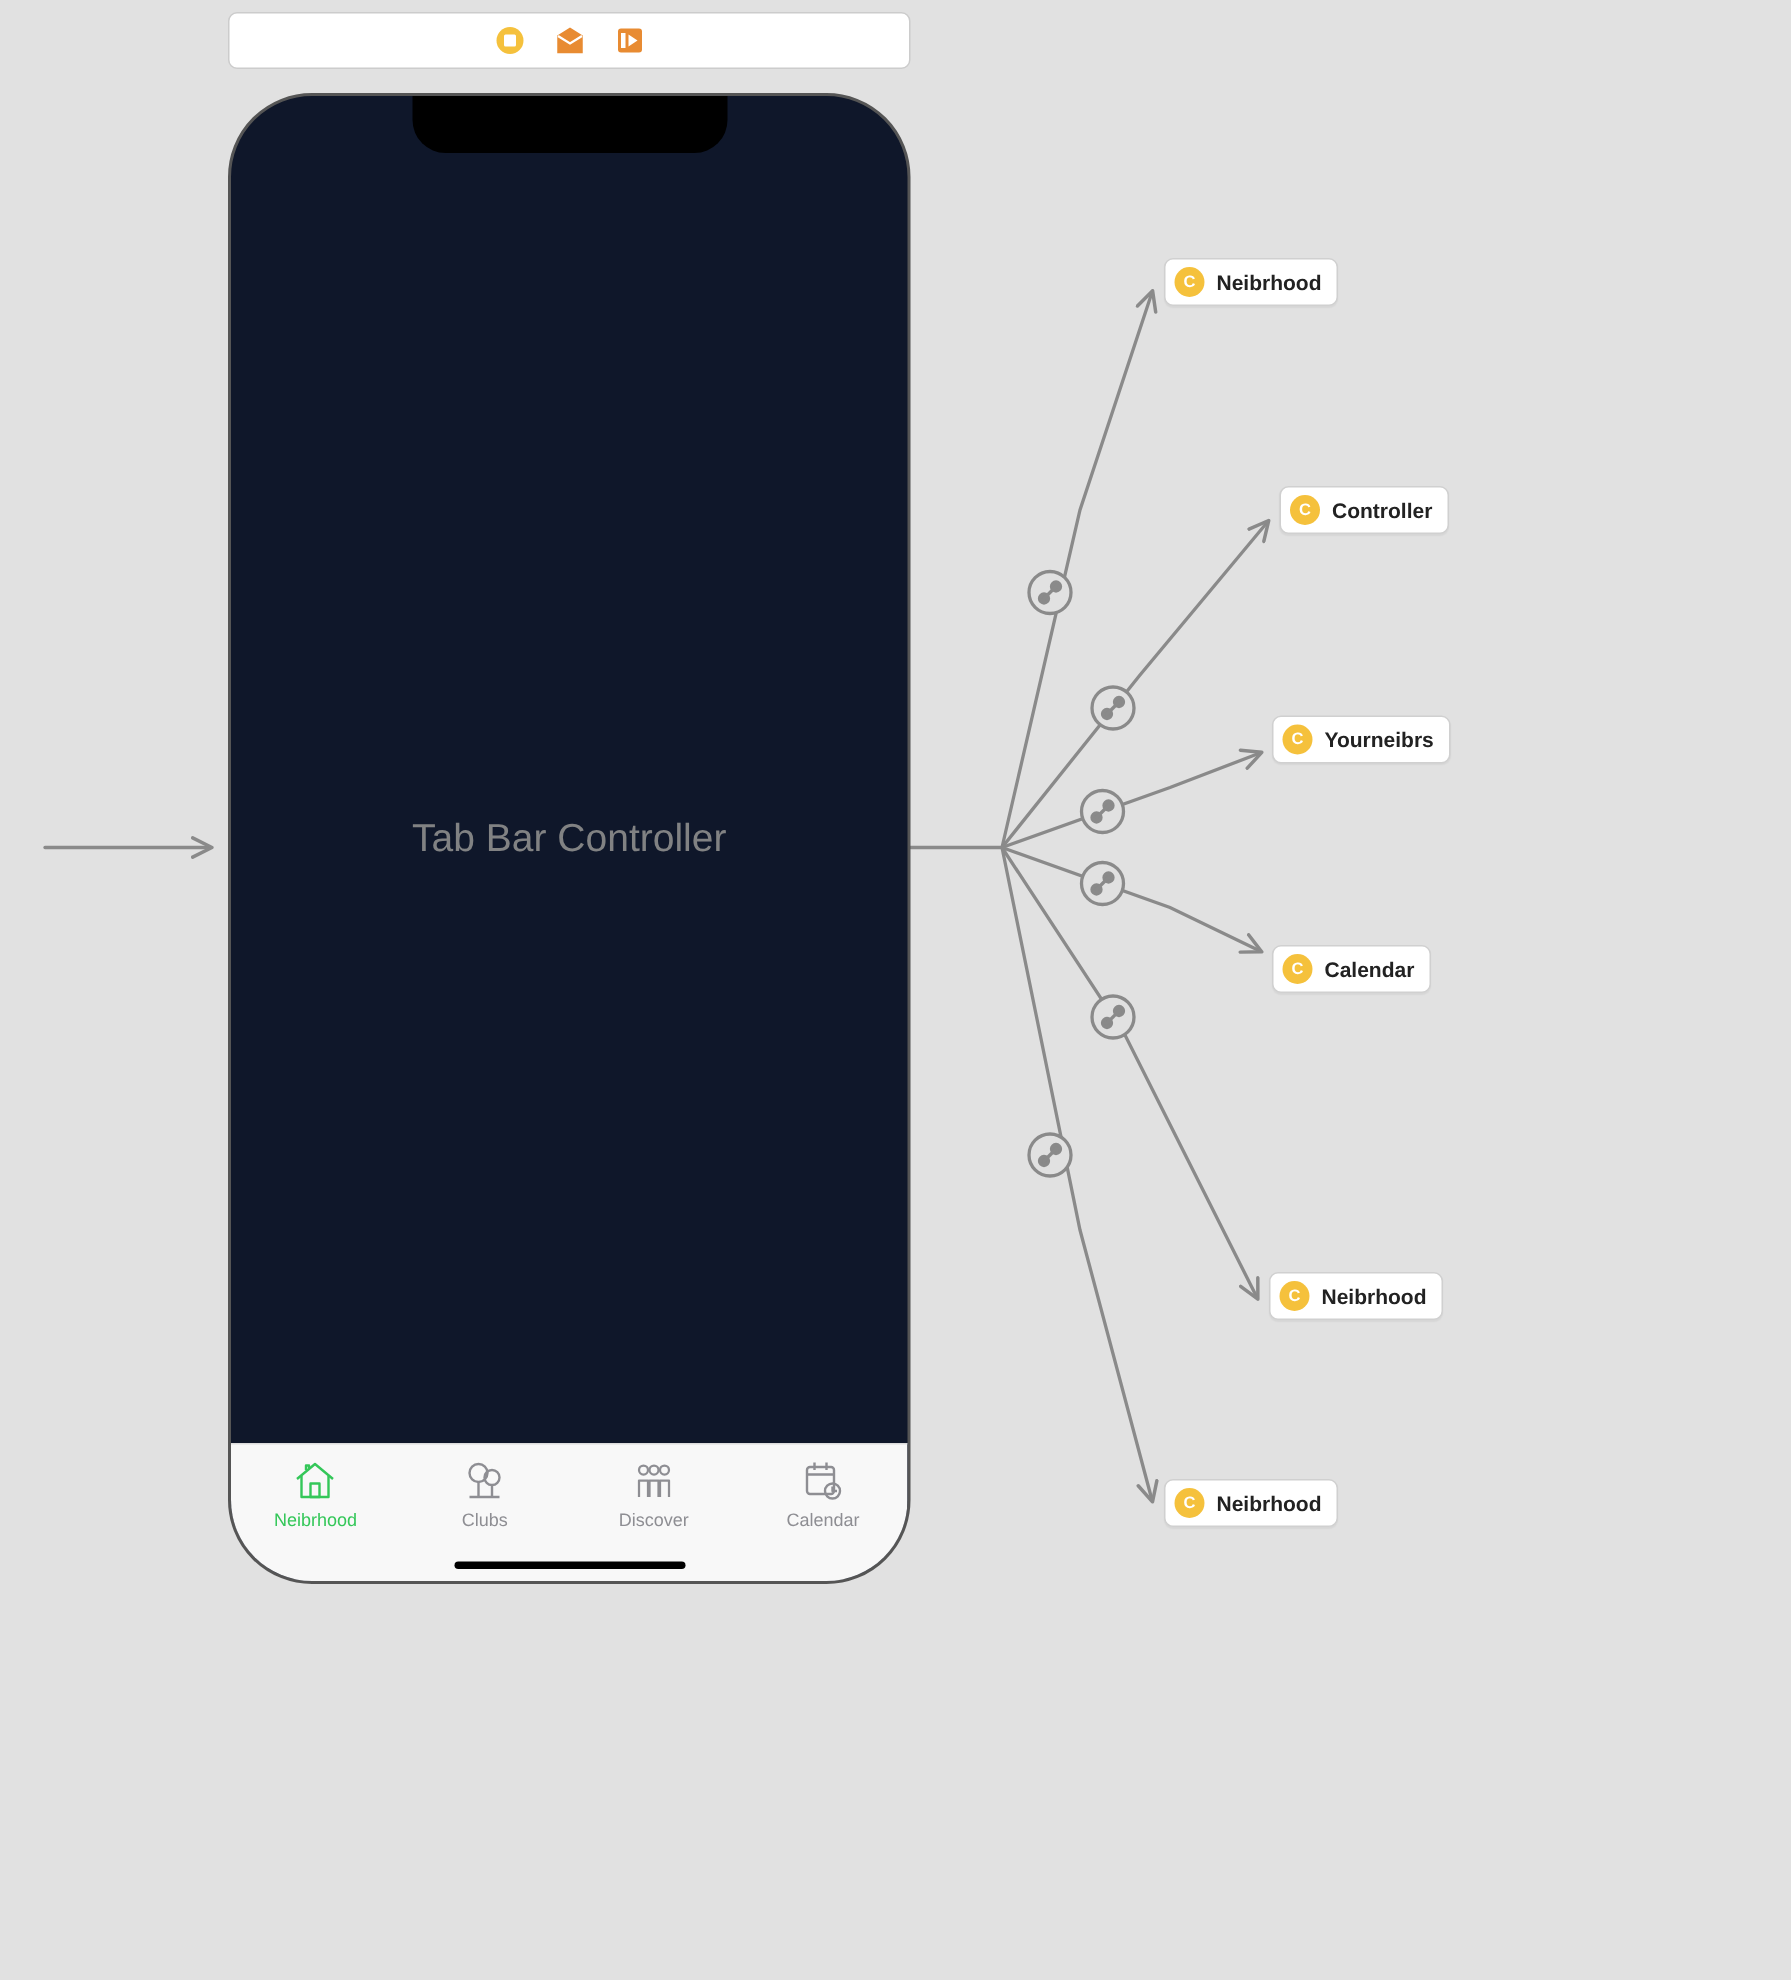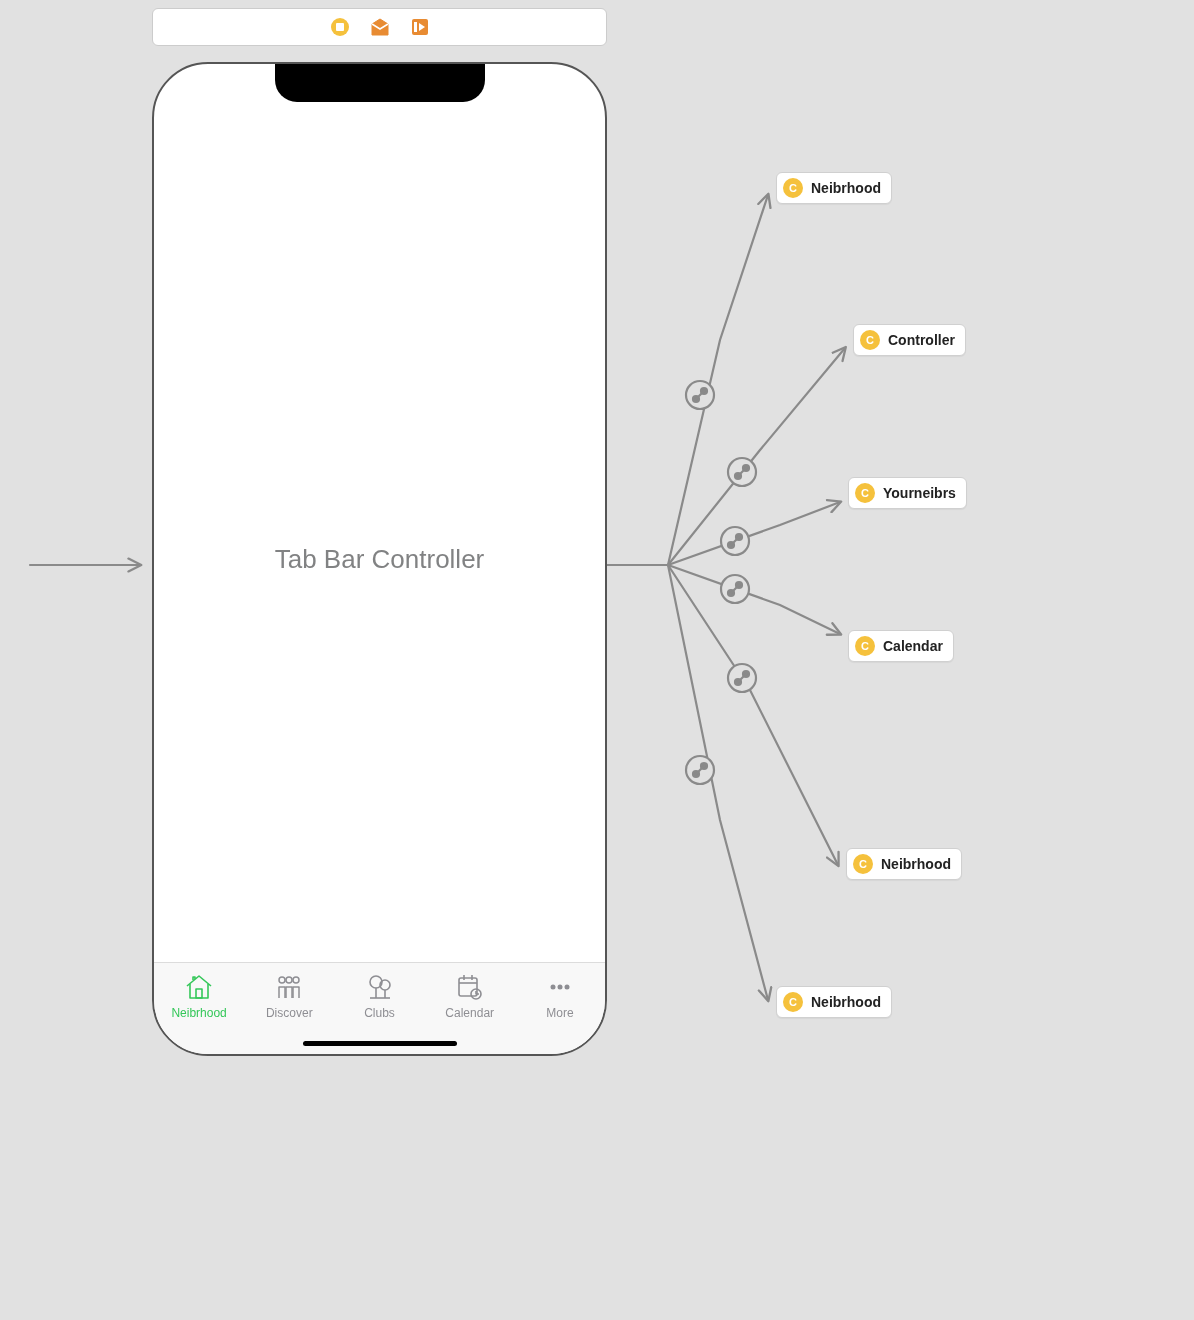--- a/index.html
+++ b/index.html
@@ -44,21 +44,21 @@
 
   
   .device {
     position: absolute;
     left: 152px;
     top: 62px;
     width: 455px;
     height: 994px;
     border: 2px solid #555;
     border-radius: 56px;
-    background: #ffffff;
+    background: #0f172a;
     overflow: hidden;
   }
   .notch {
     position: absolute;
     top: -2px;
     left: 50%;
     transform: translateX(-50%);
     width: 210px;
     height: 40px;
     background: #000;
@@ -244,66 +244,56 @@
           <path d="M4 14 L16 4 L28 14"></path>
           <path d="M7 12 V26 H25 V12"></path>
           <rect x="13" y="17" width="6" height="9"></rect>
           <path d="M10 8 V5 H12 V7"></path>
         </svg>
       </span>
       <span>Neibrhood</span>
     </div>
     <div class="tab">
       <span class="ticonwrap">
+        <svg width="32" height="30" viewBox="0 0 32 30" fill="none" stroke="currentColor" stroke-width="1.6" stroke-linejoin="round">
+          <circle cx="12" cy="10" r="6"></circle>
+          <circle cx="21" cy="13" r="5"></circle>
+          <path d="M12 16 V26"></path>
+          <path d="M21 18 V26"></path>
+          <path d="M6 26 H26"></path>
+        </svg>
+      </span>
+      <span>Clubs</span>
+    </div>
+    <div class="tab">
+      <span class="ticonwrap">
         <svg width="32" height="30" viewBox="0 0 32 30" fill="none" stroke="currentColor" stroke-width="1.5" stroke-linejoin="round">
           <circle cx="9" cy="8" r="3"></circle>
           <circle cx="16" cy="8" r="3"></circle>
           <circle cx="23" cy="8" r="3"></circle>
           <path d="M6 26 V15 H12 V26"></path>
           <path d="M13 26 V15 H19 V26"></path>
           <path d="M20 26 V15 H26 V26"></path>
         </svg>
       </span>
       <span>Discover</span>
     </div>
     <div class="tab">
       <span class="ticonwrap">
         <svg width="32" height="30" viewBox="0 0 32 30" fill="none" stroke="currentColor" stroke-width="1.6" stroke-linejoin="round">
-          <circle cx="12" cy="10" r="6"></circle>
-          <circle cx="21" cy="13" r="5"></circle>
-          <path d="M12 16 V26"></path>
-          <path d="M21 18 V26"></path>
-          <path d="M6 26 H26"></path>
-        </svg>
-      </span>
-      <span>Clubs</span>
-    </div>
-    <div class="tab">
-      <span class="ticonwrap">
-        <svg width="32" height="30" viewBox="0 0 32 30" fill="none" stroke="currentColor" stroke-width="1.6" stroke-linejoin="round">
           <rect x="5" y="6" width="18" height="18" rx="2"></rect>
           <path d="M5 11 H23"></path>
           <path d="M10 3 V8"></path>
           <path d="M18 3 V8"></path>
           <circle cx="22" cy="22" r="5"></circle>
           <path d="M22 19 V22 H25"></path>
         </svg>
       </span>
       <span>Calendar</span>
     </div>
-    <div class="tab">
-      <span class="ticonwrap">
-        <svg width="32" height="30" viewBox="0 0 32 30" fill="currentColor">
-          <circle cx="9" cy="15" r="2.5"></circle>
-          <circle cx="16" cy="15" r="2.5"></circle>
-          <circle cx="23" cy="15" r="2.5"></circle>
-        </svg>
-      </span>
-      <span>More</span>
-    </div>
   </div>
   <div class="home-indicator"></div>
 </div>
 
 <div class="dest" style="left:776px; top:172px;">
   <span class="circ">C</span>
   <span>Neibrhood</span>
 </div>
 <div class="dest" style="left:853px; top:324px;">
   <span class="circ">C</span>

